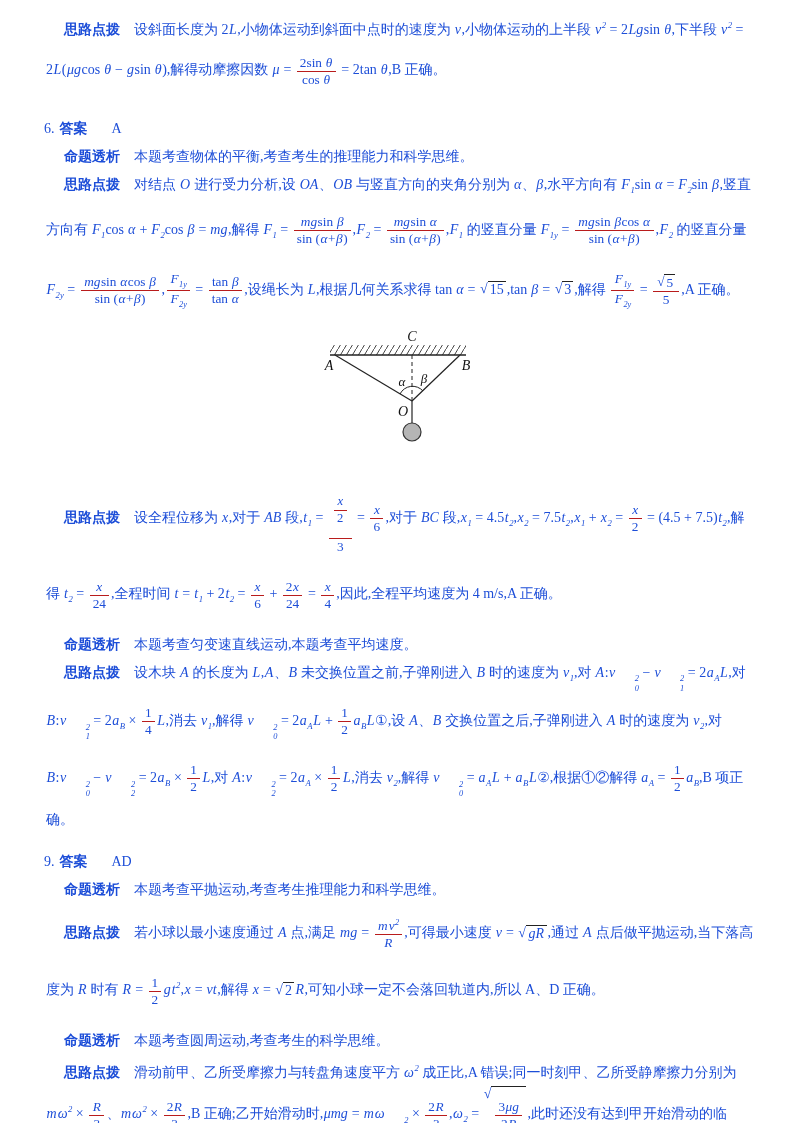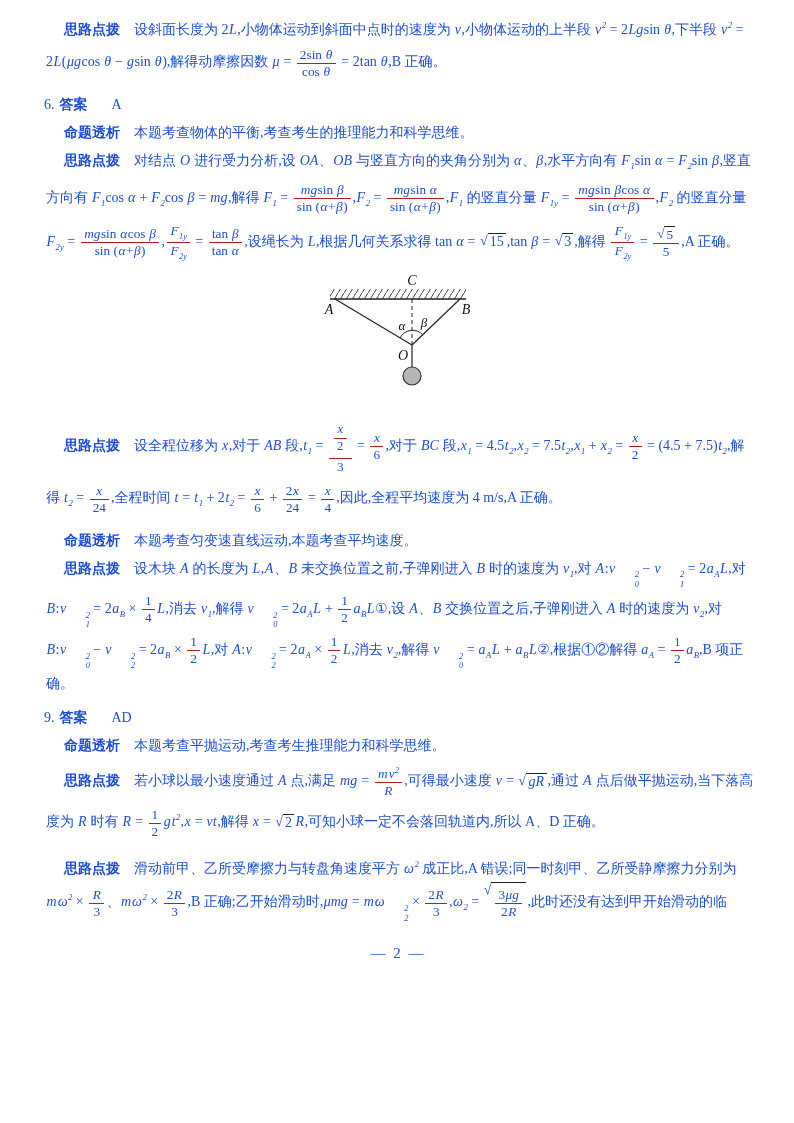--- a/index.html
+++ b/index.html
@@ -5,32 +5,32 @@
   html,body{margin:0;padding:0;background:#e8e8e8;}
   .page{
     width:794px;height:1123px;box-sizing:border-box;margin:0 auto;
     padding:10px 38px 0 40px;background:#ffffff;color:#1d4ed8;
     font-family:"Liberation Serif","DejaVu Serif",serif;
     font-size:14px;line-height:26px;overflow:hidden;position:relative;
   }
   .item{padding-left:24px;margin-bottom:8px;}
   .para{margin:2px 0 2px -18px;text-indent:18px;}
   .plabel{font-weight:700;margin-right:14px;}
-  .ansline{margin-left:-20px;margin-bottom:2px;}
+  .ansline{margin-left:-20px;margin-bottom:2px;margin-top:16px;}
   .inum{margin-right:5px;}
   .anslabel{font-weight:700;}
   .ansval{margin-left:24px;}
   
   .mv{font-style:italic;padding:0 0.5px;}
   .ms{white-space:nowrap;}
   .ms sub,.ms sup{font-size:0.62em;font-style:italic;}
   .stack{display:inline-flex;flex-direction:column;font-size:0.6em;line-height:1.15;
          vertical-align:-0.55em;font-style:italic;text-align:left;margin-left:1px;}
   .frac{display:inline-block;vertical-align:middle;text-align:center;line-height:1.2;
-        font-size:0.95em;margin:4px 2px;text-indent:0;}
+        font-size:0.95em;margin:12px 2px;text-indent:0;}
   .frac .num{display:block;padding:0 3px;}
   .frac .den{display:block;border-top:1px solid #b91c1c;padding:0 3px;}
   .sqrt{display:inline-flex;align-items:flex-start;vertical-align:middle;margin:0 1px;line-height:1.2;text-indent:0;}
   .sqrt .rad{line-height:1.2;}
   .sqrt .radc{border-top:1px solid #222;padding:0 2px;}
   
   .fig{text-align:center;margin:8px 0 10px -24px;}
   .flbl{font-style:italic;font-size:14px;fill:#111;font-family:"Liberation Serif","DejaVu Serif",serif;}
   .flbl.small{font-size:13px;}
   .pfoot{text-align:center;margin-top:16px;letter-spacing:2px;font-size:15px;}
@@ -125,20 +125,21 @@
     <p class="para"><span class="plabel">思路点拨</span><span class="ptext">若小球以最小速度通过 <i class="mv">A</i> 点,满足 <i class="mv">mg</i> = <span class="frac"><span class="num"><i class="mv">m</i><span class="ms"><i class="mv">v</i><sup>2</sup></span></span><span class="den"><i class="mv">R</i></span></span>,可得最小速度 <i class="mv">v</i> = <span class="sqrt">
             <span class="rad">√</span>
             <span class="radc"><i class="mv">gR</i></span>
           </span>,通过 <i class="mv">A</i> 点后做平抛运动,当下落高度为 <i class="mv">R</i> 时有 <i class="mv">R</i> = <span class="frac"><span class="num">1</span><span class="den">2</span></span><i class="mv">g</i><span class="ms"><i class="mv">t</i><sup>2</sup></span>,<i class="mv">x</i> = <i class="mv">vt</i>,解得 <i class="mv">x</i> = <span class="sqrt">
             <span class="rad">√</span>
             <span class="radc">2</span>
           </span><i class="mv">R</i>,可知小球一定不会落回轨道内,所以 A、D 正确。</span></p>
   </section>
 
   <section class="item">
+    <p class="para"><span class="plabel">命题透析</span><span class="ptext">本题考查圆周运动,考查考生的科学思维。</span></p>
     <p class="para"><span class="plabel">思路点拨</span><span class="ptext">滑动前甲、乙所受摩擦力与转盘角速度平方 <span class="ms"><i class="mv">ω</i><sup>2</sup></span> 成正比,A 错误;同一时刻甲、乙所受静摩擦力分别为 <i class="mv">m</i><span class="ms"><i class="mv">ω</i><sup>2</sup></span> × <span class="frac"><span class="num"><i class="mv">R</i></span><span class="den">3</span></span>、<i class="mv">m</i><span class="ms"><i class="mv">ω</i><sup>2</sup></span> × <span class="frac"><span class="num">2<i class="mv">R</i></span><span class="den">3</span></span>,B 正确;乙开始滑动时,<i class="mv">μmg</i> = <i class="mv">m</i><span class="ms"><i class="mv">ω</i><span class="stack">
               <span>2</span>
               <span>2</span>
             </span></span> × <span class="frac"><span class="num">2<i class="mv">R</i></span><span class="den">3</span></span>,<span class="ms"><i class="mv">ω</i><sub>2</sub></span> = <span class="sqrt">
             <span class="rad">√</span>
             <span class="radc"><span class="frac"><span class="num">3<i class="mv">μg</i></span><span class="den">2<i class="mv">R</i></span></span></span>
           </span>,此时还没有达到甲开始滑动的临</span></p>
   </section>
 
   <div class="pfoot">— 2 —</div>

